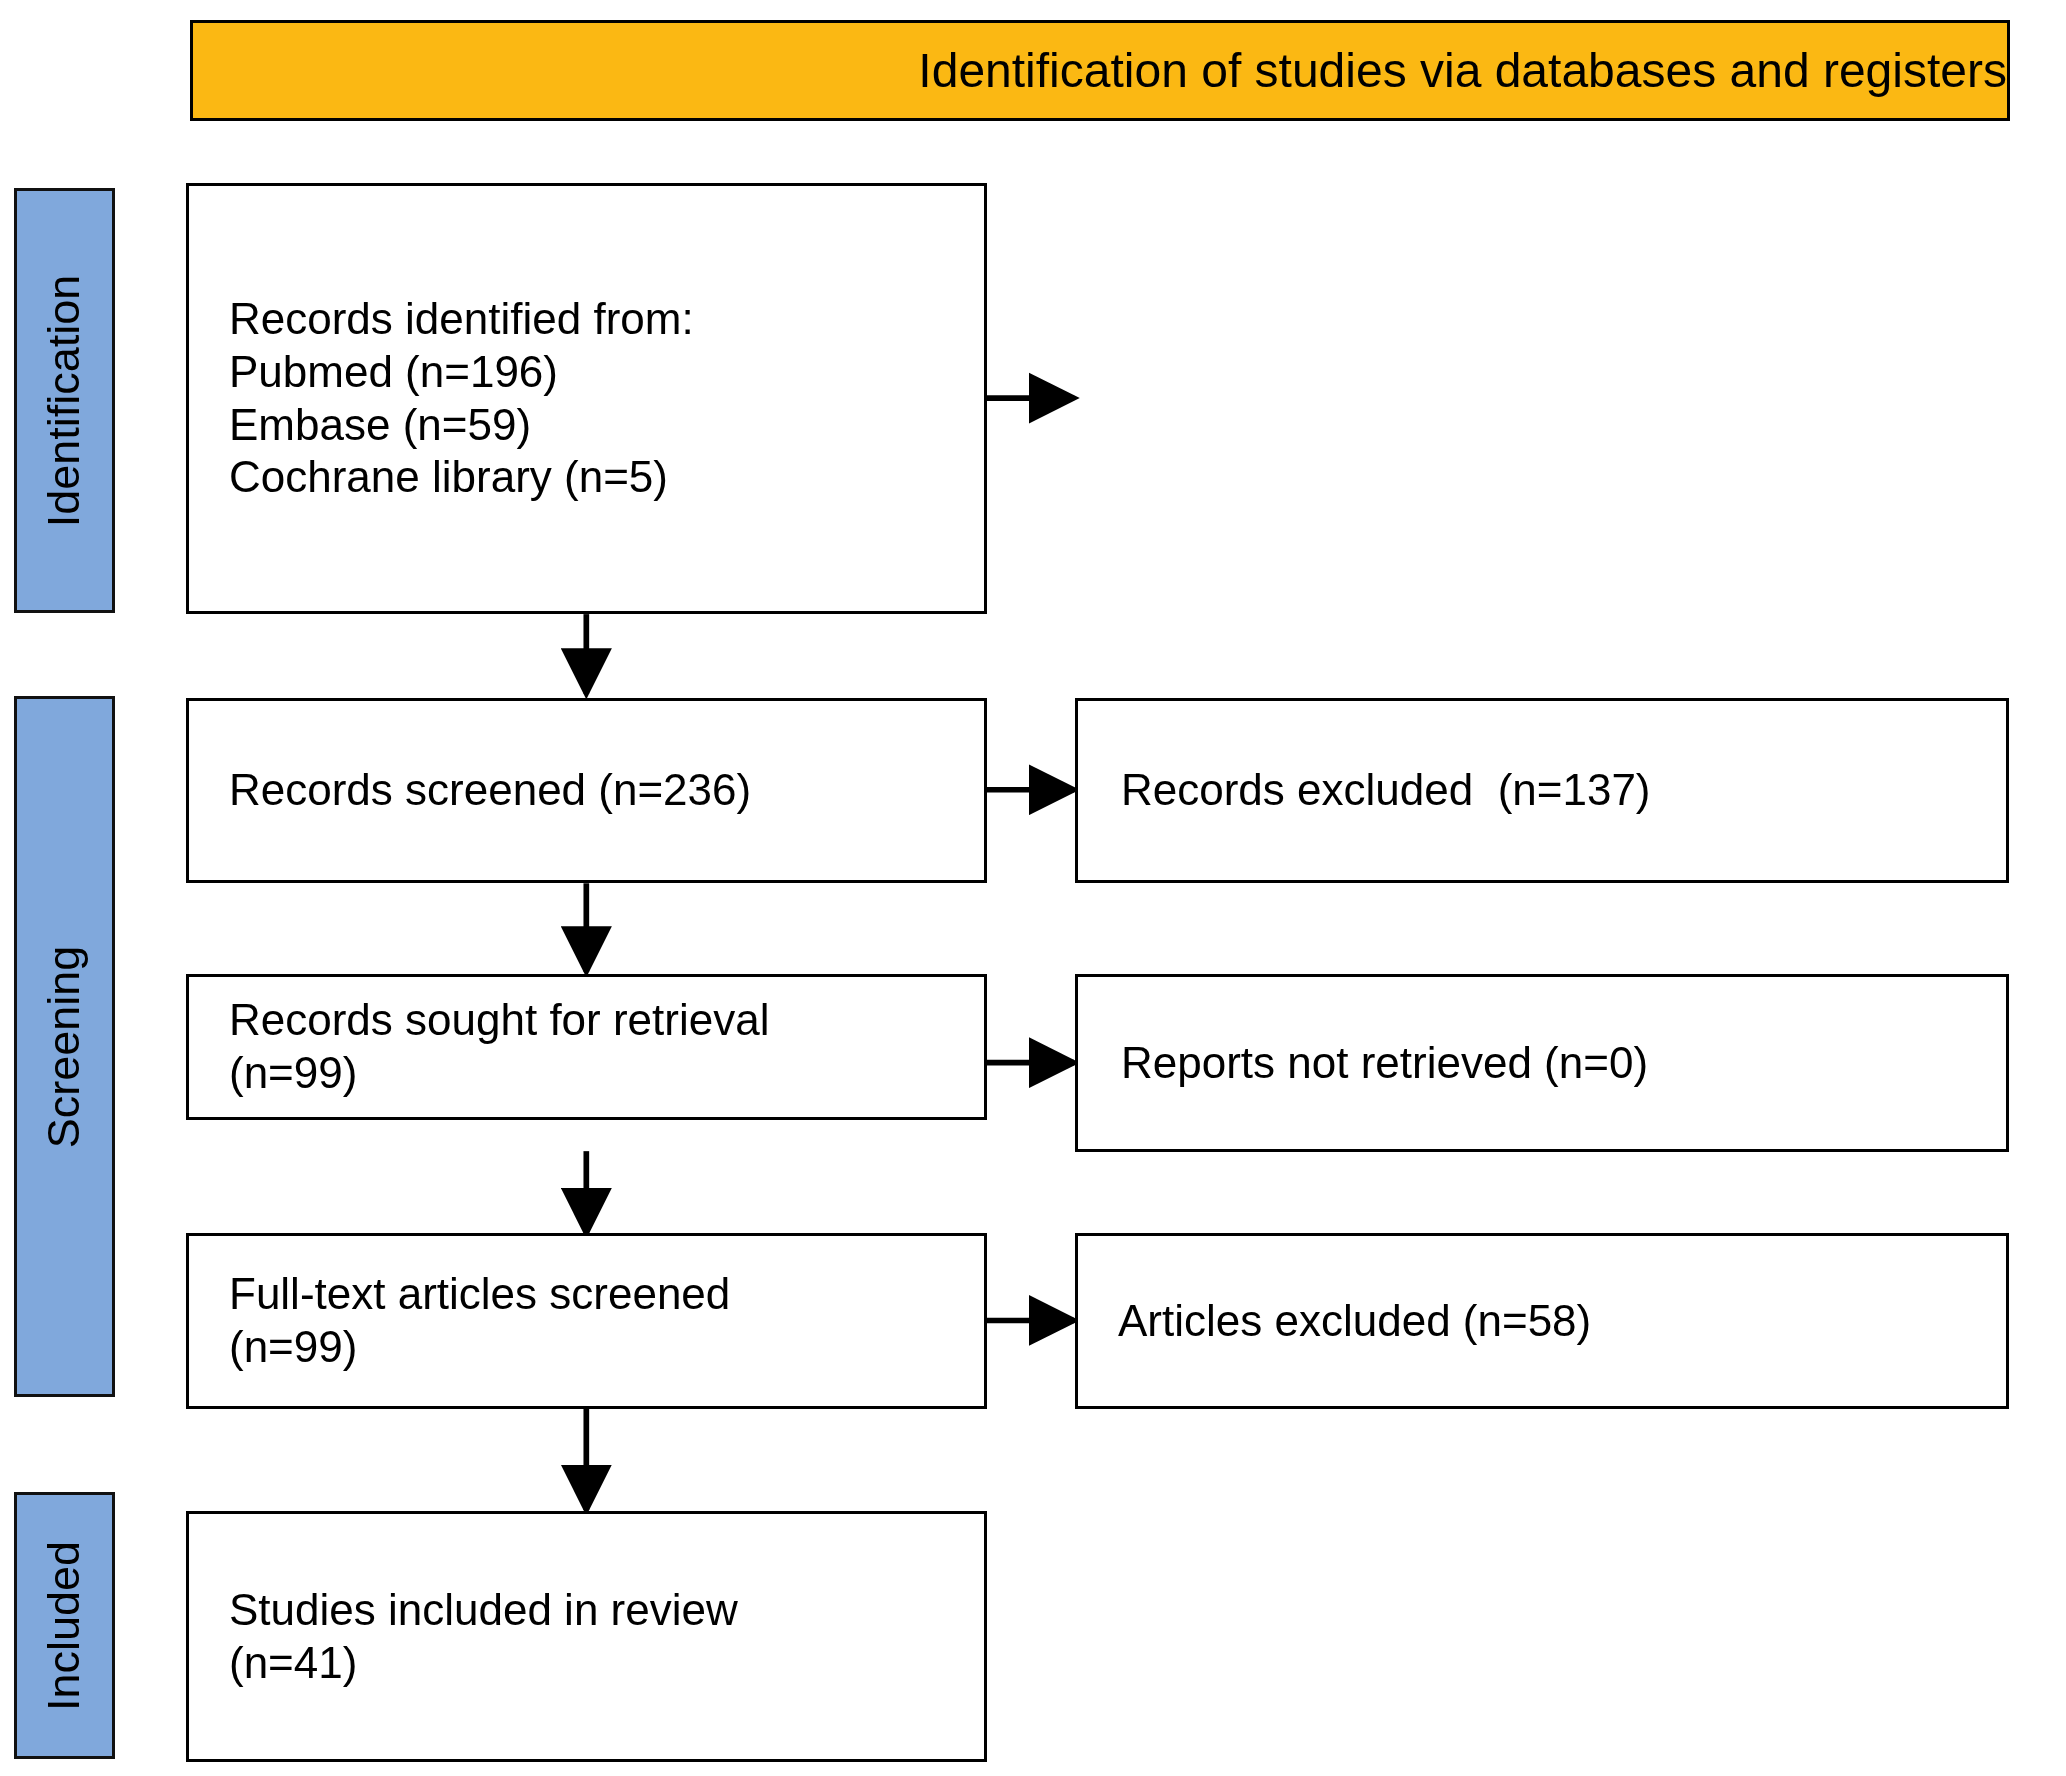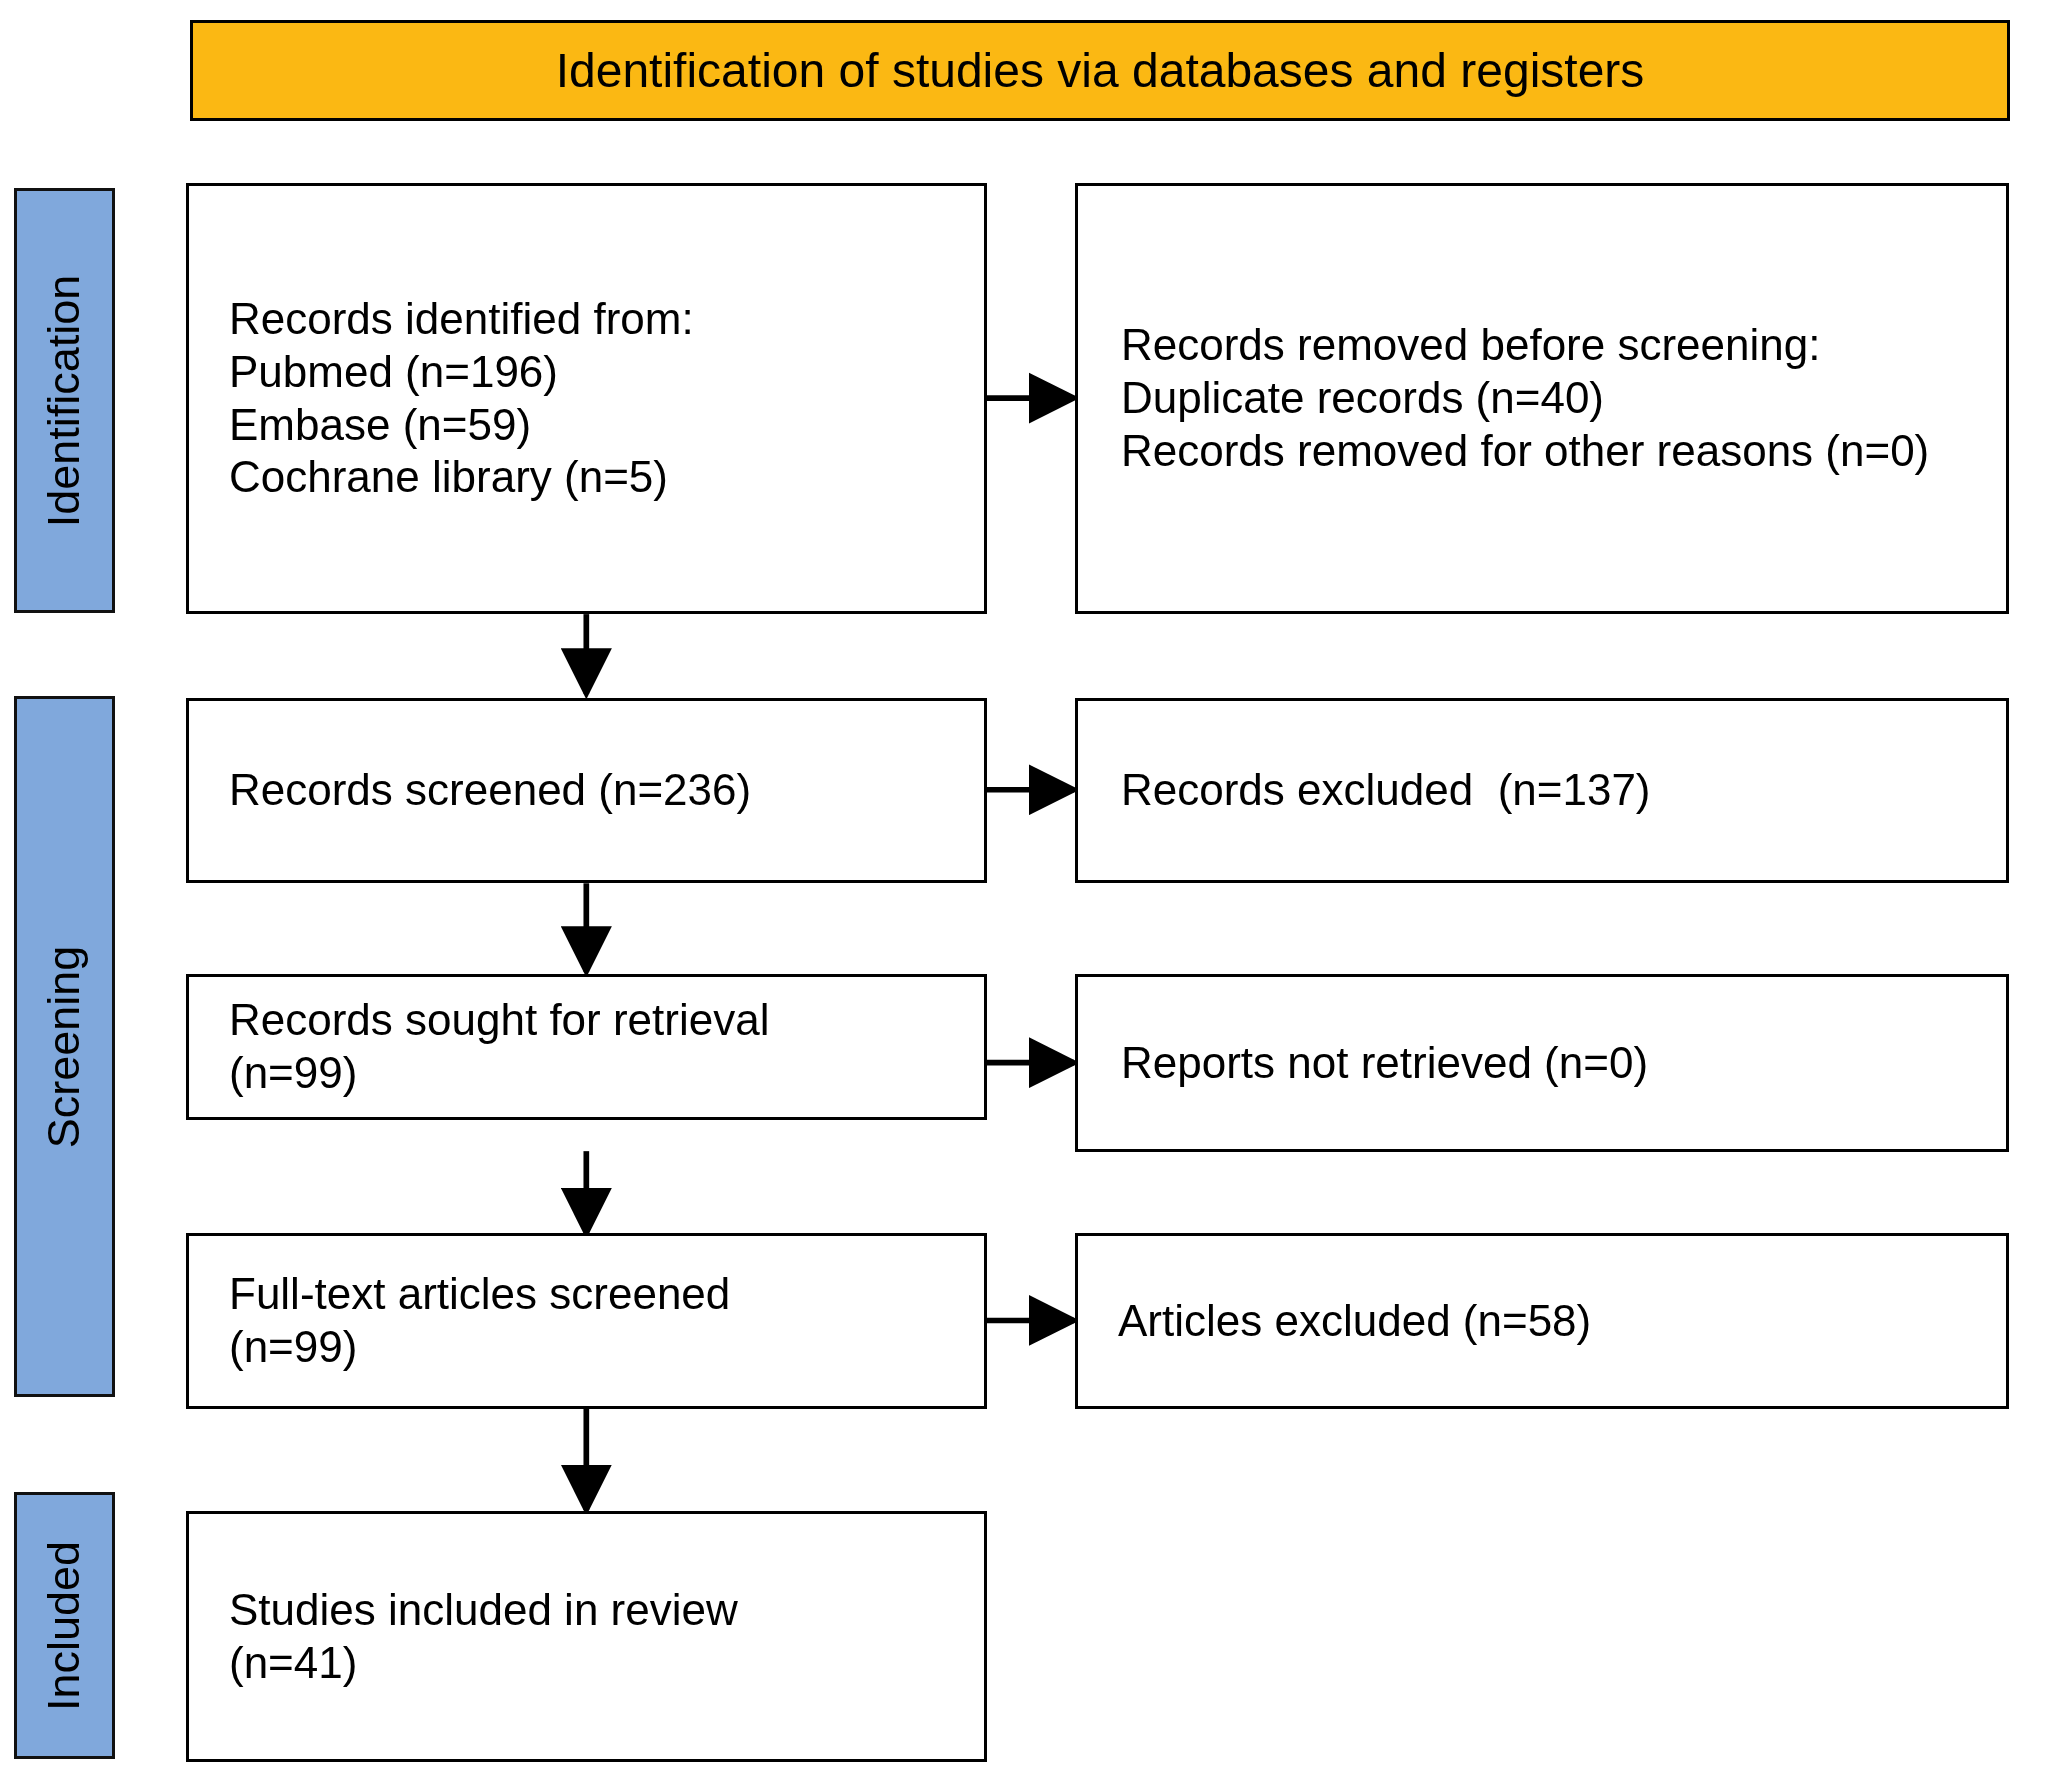--- a/index.html
+++ b/index.html
@@ -2,21 +2,21 @@
 <html style="font-size:10px"><head>
 <meta charset="utf-8">
 <style>
   html,body{margin:0;padding:0;background:#ffffff;}
   body{width:2066px;height:1776px;position:relative;
        font-family:"Liberation Sans","DejaVu Sans",sans-serif;
        -webkit-font-smoothing:antialiased;}
   #stage{position:absolute;left:0;top:0;width:2066px;height:1776px;overflow:hidden;}
 
   .hdr{position:absolute;box-sizing:border-box;border:3.2px solid #000;
-       display:flex;align-items:center;justify-content:center;}
+       display:flex;align-items:center;justify-content:flex-end;}
   .hdr-txt{font-size:48px;color:#000;white-space:nowrap;letter-spacing:0px;}
 
   .phase{position:absolute;box-sizing:border-box;border:3.8px solid #111;
          background:#80A8DC;display:flex;align-items:center;justify-content:center;}
   .phase-txt{transform:rotate(-90deg);white-space:nowrap;font-size:45px;color:#000;}
 
   .box{position:absolute;box-sizing:border-box;border:3.2px solid #000;background:#fff;
        display:flex;align-items:center;}
   .box-inner{padding-left:40px;padding-right:19px;width:100%;}
   .line{font-size:44px;line-height:1.20;color:#000;white-space:pre;}
@@ -72,27 +72,20 @@
 
   <div class="box" style="left:186px;top:183px;width:801px;height:431px;">
     <div class="box-inner">
       <div class="line">Records identified from:</div>
       <div class="line">Pubmed (n=196)</div>
       <div class="line">Embase (n=59)</div>
       <div class="line">Cochrane library (n=5)</div>
     </div>
   </div>
 
-  <div class="box" style="left:1075px;top:183px;width:934px;height:431px;">
-    <div class="box-inner" style="padding-left:43px;">
-      <div class="line">Records removed before screening:</div>
-      <div class="line">Duplicate records (n=40)</div>
-      <div class="line">Records removed for other reasons (n=0)</div>
-    </div>
-  </div>
 
   <div class="box" style="left:186px;top:698px;width:801px;height:185px;">
     <div class="box-inner">
       <div class="line">Records screened (n=236)</div>
     </div>
   </div>
 
   <div class="box" style="left:1075px;top:698px;width:934px;height:185px;">
     <div class="box-inner" style="padding-left:43px;">
       <div class="line">Records excluded  (n=137)</div>

